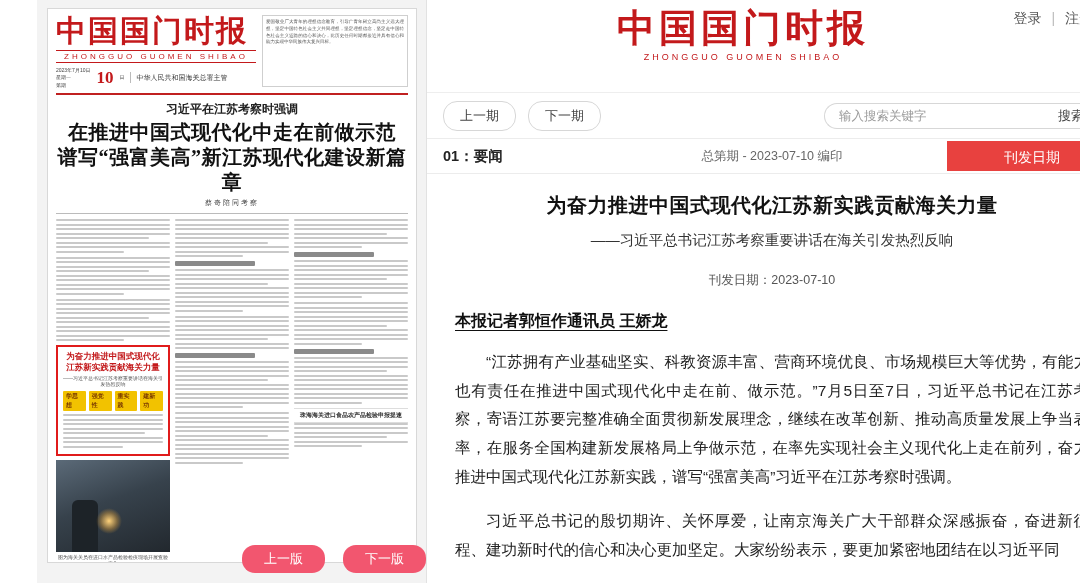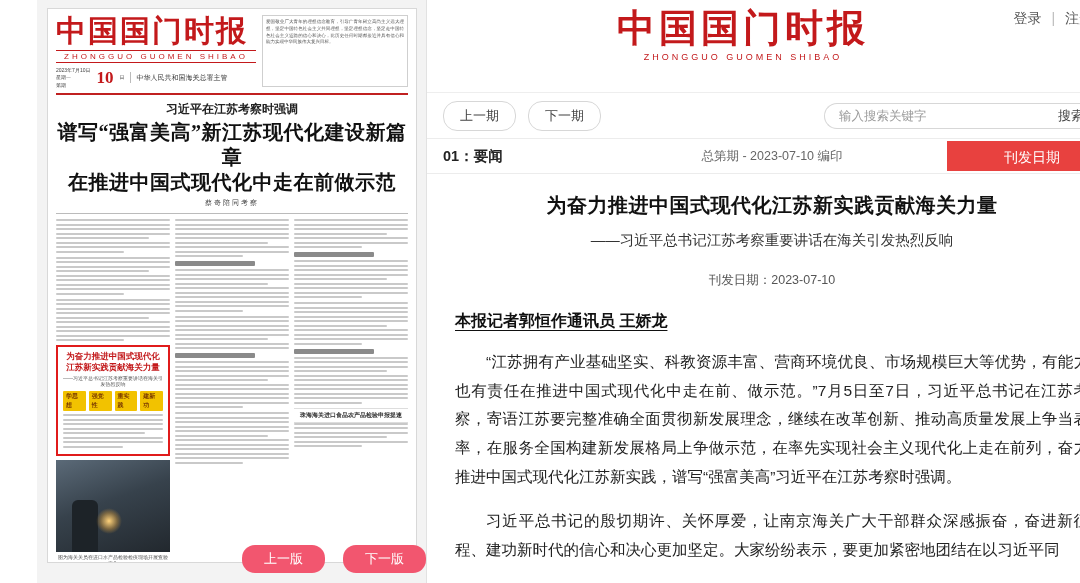--- a/index.html
+++ b/index.html
@@ -464,22 +464,22 @@
             </div>
             <div class="mh-date-big">10</div>
             <div class="mh-col">日</div>
             <div class="mh-issuer">中华人民共和国海关总署主管</div>
           </div>
         </div>
         <div class="masthead-note">爱国敬业厂大青年的理想信念教育，引导广青年树立高尚主义远大理想，坚定中国特色社会主义共同理想，坚定理想信念，坚定走中国特色社会主义道路的信心和决心，比历史任何时期都接近并具有信心和能力实现中华民族伟大复兴目标。</div>
       </div>
 
       <div class="lead-kicker">习近平在江苏考察时强调</div>
+      <div class="lead-title">在推进中国式现代化中走在前做示范</div>
       <div class="lead-title">谱写“强富美高”新江苏现代化建设新篇章</div>
-      <div class="lead-title">在推进中国式现代化中走在前做示范</div>
       <div class="lead-sub">蔡奇陪同考察</div>
       <div class="rule"></div>
 
       <div class="cols">
 
         <div class="col">
           <div class="txtblock">
             <div class="tline"></div>
               <div class="tline"></div>
               <div class="tline"></div>

